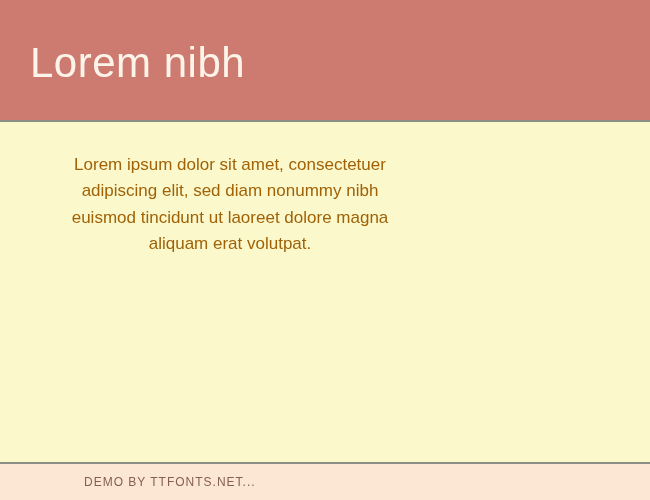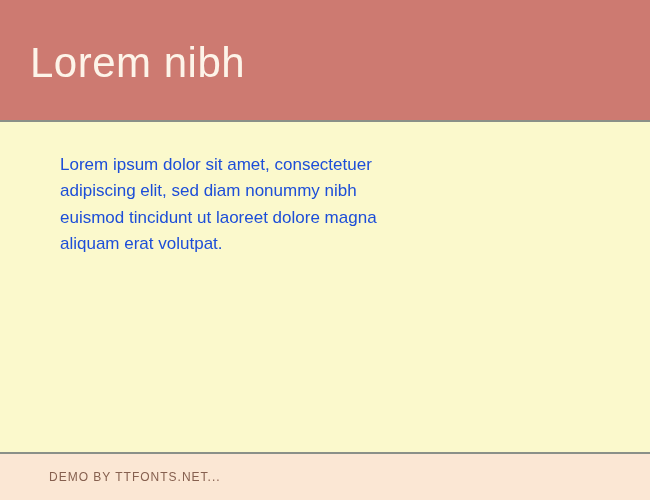--- a/index.html
+++ b/index.html
@@ -27,34 +27,35 @@
     .divider-top {
       height: 2px;
       background-color: #8a9088;
     }
     .body-section {
       background-color: #fbf9cc;
       flex: 1;
       padding: 30px 60px;
     }
     .body-text {
-      color: #1d4ed8;
+      color: #a16207;
       font-size: 17px;
       line-height: 1.55;
       max-width: 340px;
       font-weight: 400;
+      text-align: center;
     }
     .divider-bottom {
       height: 2px;
       background-color: #8a9088;
     }
     .footer {
       background-color: #fbe7d4;
-      height: 46px;
-      padding: 0 49px;
+      height: 36px;
+      padding: 0 84px;
       display: flex;
       align-items: center;
     }
     .footer-text {
       color: #86604f;
       font-size: 12px;
       letter-spacing: 1px;
       font-weight: 400;
     }
   </style>

